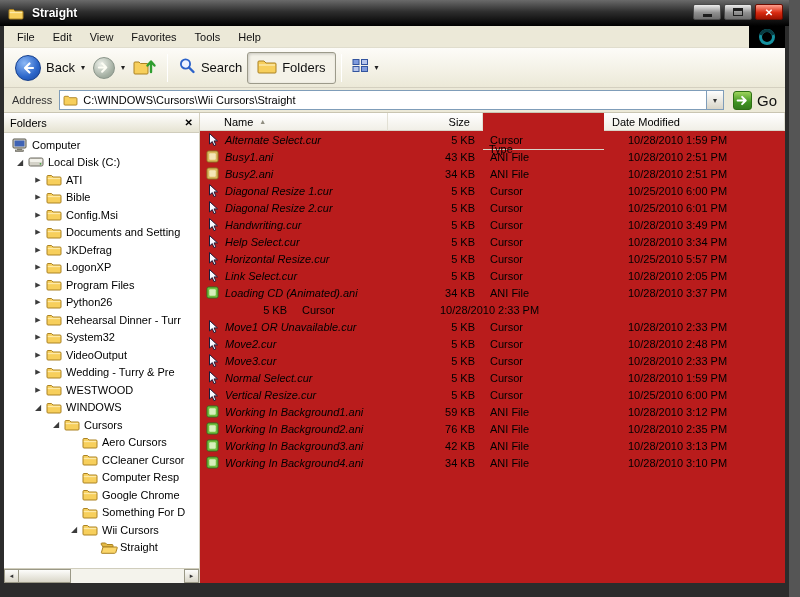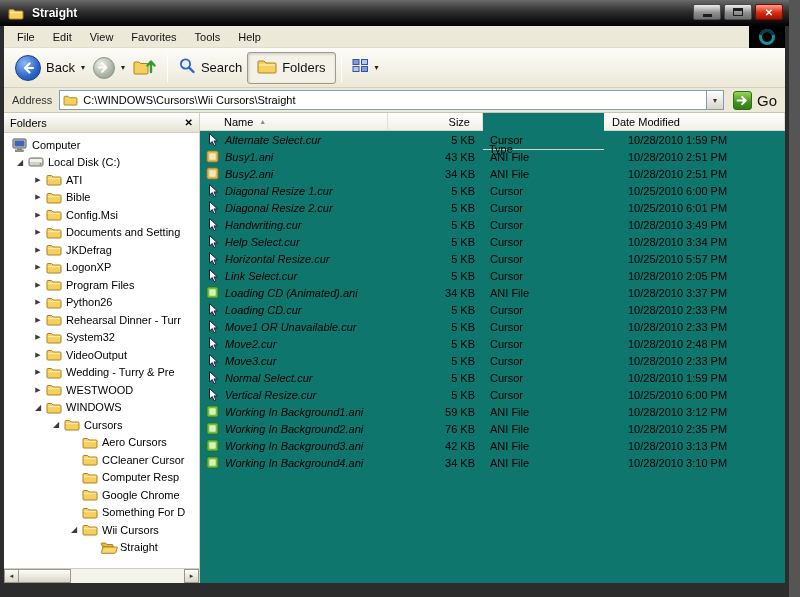--- a/index.html
+++ b/index.html
@@ -71,21 +71,21 @@
   .ticon { width:18px; flex:0 0 18px; display:flex; align-items:center; }
   .tree-label { font-size:11px; color:#000; margin-left:2px; }
 
   
   .hscroll { height:15px; background:#f4f3ec; border-top:1px solid #d0cdbc; display:flex; align-items:stretch; }
   .sb-btn { width:15px; background:linear-gradient(#fdfdfb,#d9d6c8); border:1px solid #9a9886; display:flex; align-items:center; justify-content:center; font-size:7px; color:#333; }
   .sb-thumb { width:52px; background:linear-gradient(#fdfdfb,#d9d6c8); border:1px solid #9a9886; border-left:none; }
   .sb-track { flex:1; }
 
   
-  .filepane { flex:1; background:#0f766e; display:flex; flex-direction:column; min-width:0;justify-content:space-between; }
+  .filepane { flex:1; background:#b91c1c; display:flex; flex-direction:column; min-width:0;justify-content:space-between; }
   .listheader { height:18px; display:flex; flex:0 0 18px; }
   .hcell { background:linear-gradient(#fff,#f1efe7); border-right:1px solid #e2e0d4; border-bottom:1px solid #d8d5c8;
     font-size:11px; color:#000; display:flex; align-items:center; padding:0 6px; cursor:default; }
   .hname { width:188px; padding-left:24px; }
   .hsize { width:95px; justify-content:flex-end; padding-right:12px; }
   .htype { width:121px;margin-top:36px; }
   .hdate { flex:1; padding-left:8px; }
   .sort-arrow { font-size:7px; color:#8f8d80; margin-left:6px; }
 
   .rows { flex:1; overflow:hidden; }
@@ -625,28 +625,20 @@
                     <rect x="3.5" y="3.5" width="7" height="7" rx="1" fill="#d7f0bc"></rect>
                   </svg>
                 </span>
                 <span>Loading CD (Animated).ani</span>
               </div>
               <div class="cell csize">34 KB</div>
               <div class="cell ctype">ANI File</div>
               <div class="cell cdate">10/28/2010 3:37 PM</div>
             </div>
             <div class="frow">
-              <div class="cell cname">
-                <span class="ficon">
-                  <svg width="13" height="14" viewBox="0 0 13 14">
-                    <path d="M3.5 0.5 L3.5 11 L6.3 8.6 L7.9 12.6 L9.8 11.8 L8.1 7.9 L11.5 7.9 Z" fill="#f8f8ff" stroke="#1c1c3a" stroke-width="1"></path>
-                  </svg>
-                </span>
-                <span>Loading CD.cur</span>
-              </div>
               <div class="cell csize">5 KB</div>
               <div class="cell ctype">Cursor</div>
               <div class="cell cdate">10/28/2010 2:33 PM</div>
             </div>
             <div class="frow">
               <div class="cell cname">
                 <span class="ficon">
                   <svg width="13" height="14" viewBox="0 0 13 14">
                     <path d="M3.5 0.5 L3.5 11 L6.3 8.6 L7.9 12.6 L9.8 11.8 L8.1 7.9 L11.5 7.9 Z" fill="#f8f8ff" stroke="#1c1c3a" stroke-width="1"></path>
                   </svg>

